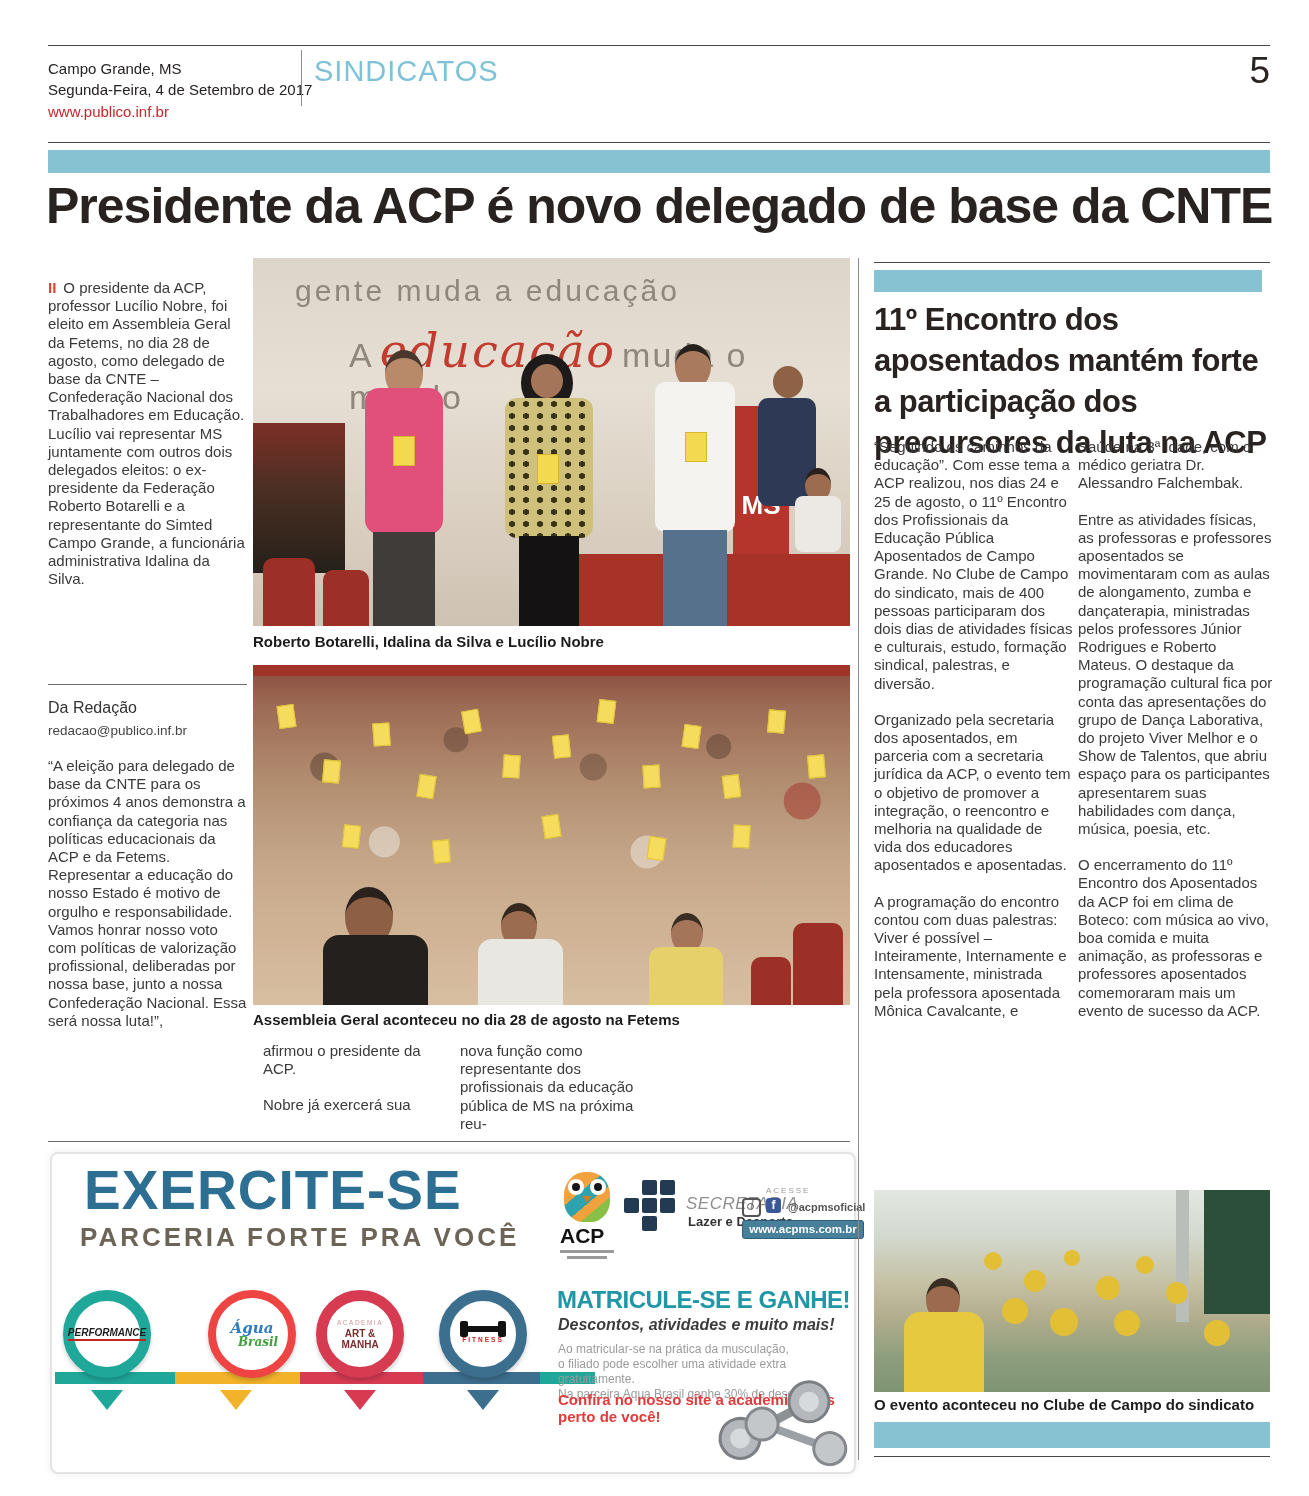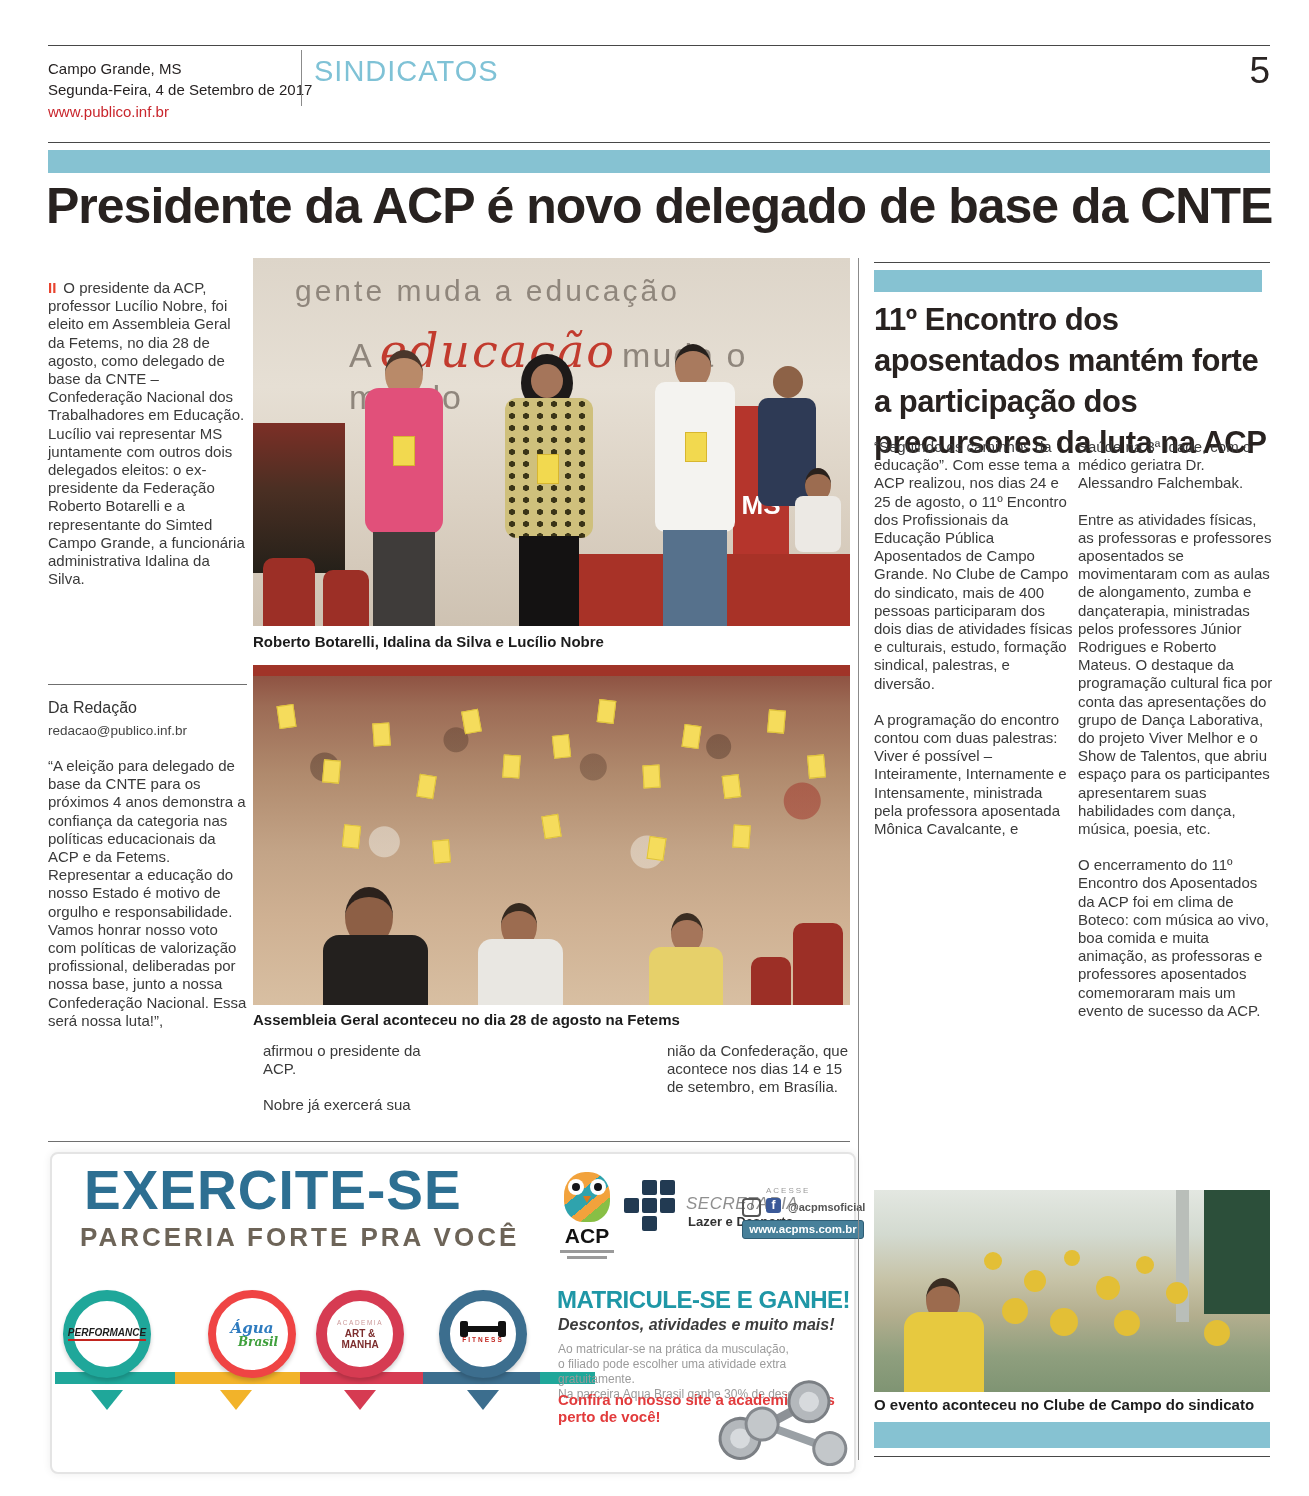--- a/index.html
+++ b/index.html
@@ -127,21 +127,21 @@
   .tl-seg{position:absolute;top:218px;height:12px;}
   .tl-tri{position:absolute;top:236px;width:0;height:0;border-left:16px solid transparent;border-right:16px solid transparent;}
 
   
   #owl{position:absolute;left:512px;top:18px;width:46px;height:50px;border-radius:46% 46% 42% 42%;
        background:linear-gradient(140deg,#f2a23c 0 38%,#2fa3ad 38% 58%,#f2a23c 58% 72%,#88bf45 72%);}
   #owl .eye{position:absolute;top:7px;width:16px;height:16px;border-radius:50%;background:#fff;}
   #owl .eye::after{content:"";position:absolute;left:4px;top:4px;width:8px;height:8px;border-radius:50%;background:#17161a;}
   #owl .eye.l{left:4px;} #owl .eye.r{right:4px;}
   #owl .beak{position:absolute;left:19px;top:24px;width:0;height:0;border-left:4px solid transparent;border-right:4px solid transparent;border-top:7px solid #d97a1e;}
-  #acp-text{position:absolute;left:508px;top:70px;width:54px;text-align:center;font-size:21px;font-weight:800;color:#111;}
+  #acp-text{position:absolute;left:508px;top:70px;width:54px;text-align:left;font-size:21px;font-weight:800;color:#111;}
   .acp-bar{position:absolute;left:508px;width:54px;height:3px;background:#9a9a9a;}
   #tiles{position:absolute;left:572px;top:26px;width:56px;height:56px;}
   .tile{position:absolute;width:15px;height:15px;background:#223a52;border-radius:2px;}
   #secretaria1{position:absolute;left:634px;top:40px;font-size:17px;font-style:italic;color:#8f8f8f;letter-spacing:0.5px;}
   #secretaria2{position:absolute;left:636px;top:60px;font-size:13px;font-weight:bold;color:#333;}
   #social-label{position:absolute;left:714px;top:32px;font-size:8px;letter-spacing:2px;color:#9a9a9a;}
   #insta{position:absolute;left:690px;top:44px;width:15px;height:15px;border:2px solid #555;border-radius:4px;}
   #insta::after{content:"";position:absolute;left:3px;top:3px;width:5px;height:5px;border:1.5px solid #555;border-radius:50%;}
   #fb{position:absolute;left:714px;top:44px;width:15px;height:15px;background:#3b5998;border-radius:3px;
       color:#fff;font-size:12px;font-weight:bold;text-align:center;line-height:15px;}
@@ -244,21 +244,21 @@
     <div class="torso" style="left:396px;top:282px;width:74px;height:58px;background:#e6d06a;border-radius:12px 12px 0 0;"></div>
     <div class="ph1-chair" style="left:540px;top:258px;width:50px;height:82px;"></div>
     <div class="ph1-chair" style="left:498px;top:292px;width:40px;height:48px;"></div>
   </div>
   <div class="caption" id="cap2">Assembleia Geral aconteceu no dia 28 de agosto na Fetems</div>
 
   <div class="abs bodytxt" id="cont1">
     <div>afirmou o presidente da ACP.</div>
     <div class="p2">Nobre já exercerá sua</div>
   </div>
-  <div class="abs bodytxt" id="cont3">nião da Confederação, que acontece nos dias 14 e 15 de setembro, em Brasília.</div>
+  <div class="abs bodytxt" id="cont2">nova função como representante dos profissionais da educação pública de MS na próxima reu-</div>
   <div class="rule-soft" id="crule"></div>
 
   <div class="abs" id="ad">
     <div id="ad-title">EXERCITE-SE</div>
     <div id="ad-sub">PARCERIA FORTE PRA VOCÊ</div>
 
     <div class="tl-seg" style="left:3px;width:120px;background:#1fa79a;"></div>
     <div class="tl-seg" style="left:123px;width:125px;background:#f2b32a;"></div>
     <div class="tl-seg" style="left:248px;width:123px;background:#d63b52;"></div>
     <div class="tl-seg" style="left:371px;width:117px;background:#3c6e8e;"></div>
@@ -333,20 +333,21 @@
     </svg>
   </div>
 
   <div class="vrule" id="vdivider"></div>
 
   <div class="rule" id="r-rule-top"></div>
   <div class="bluebar" id="r-bluebar"></div>
   <div class="abs" id="r-title">11º Encontro dos aposentados mantém forte a participação dos precursores da luta na ACP</div>
   <div class="abs bodytxt" id="r-col1">
     <p>“Seguindo os caminhos da educação”. Com esse tema a ACP realizou, nos dias 24 e 25 de agosto, o 11º Encontro dos Profissionais da Educação Pública Aposentados de Campo Grande. No Clube de Campo do sindicato, mais de 400 pessoas participaram dos dois dias de atividades físicas e culturais, estudo, formação sindical, palestras, e diversão.</p>
+    <p>Organizado pela secretaria dos aposentados, em parceria com a secretaria jurídica da ACP, o evento tem o objetivo de promover a integração, o reencontro e melhoria na qualidade de vida dos educadores aposentados e aposentadas.</p>
     <p>A programação do encontro contou com duas palestras: Viver é possível – Inteiramente, Internamente e Intensamente, ministrada pela professora aposentada Mônica Cavalcante, e</p>
   </div>
   <div class="abs bodytxt" id="r-col2">
     <p>Saúde na 3ª Idade, com o médico geriatra Dr. Alessandro Falchembak.</p>
     <p>Entre as atividades físicas, as professoras e professores aposentados se movimentaram com as aulas de alongamento, zumba e dançaterapia, ministradas pelos professores Júnior Rodrigues e Roberto Mateus. O destaque da programação cultural fica por conta das apresentações do grupo de Dança Laborativa, do projeto Viver Melhor e o Show de Talentos, que abriu espaço para os participantes apresentarem suas habilidades com dança, música, poesia, etc.</p>
     <p>O encerramento do 11º Encontro dos Aposentados da ACP foi em clima de Boteco: com música ao vivo, boa comida e muita animação, as professoras e professores aposentados comemoraram mais um evento de sucesso da ACP.</p>
   </div>
 
   <div class="abs" id="photo3">
     <div class="ph3-pillar"></div>

